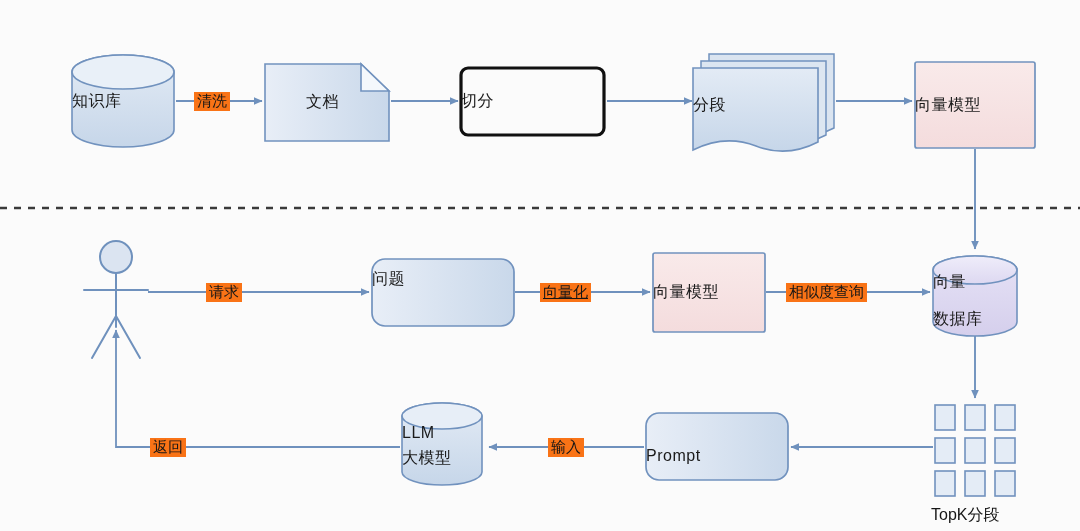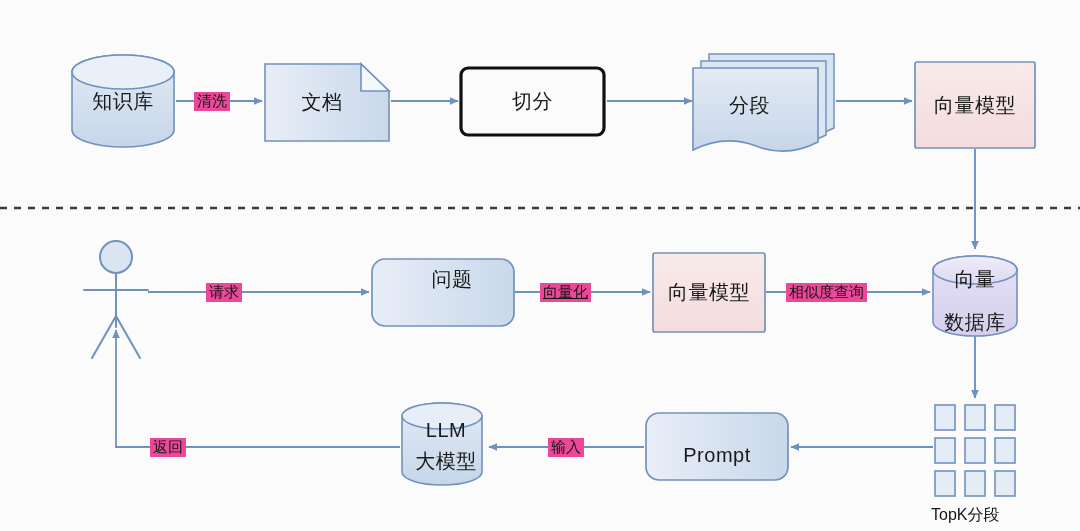--- a/index.html
+++ b/index.html
@@ -8,32 +8,32 @@
     background:#fbfbfb;
     font-family:"Liberation Sans","DejaVu Sans",sans-serif;
     overflow:hidden;
     position:relative;
   }
   #canvas{position:absolute;inset:0;width:1080px;height:531px;}
   .node-label{
     position:absolute;
     display:flex;
     flex-direction:column;
-    align-items:center;
+    align-items:flex-start;
     justify-content:center;
-    font-size:20px;
+    font-size:16px;
     color:#1a1a1a;
     white-space:nowrap;
     pointer-events:none;
     letter-spacing:.5px;
   }
   .node-label span{display:block;}
   .edge-label{
     position:absolute;
-    background:#ec4899;
+    background:#f97316;
     padding:0 3px;
     font-size:15px;
     color:#161616;
     white-space:nowrap;
   }
   .caption{
     position:absolute;
     font-size:16px;
     color:#161616;
     white-space:nowrap;
@@ -149,21 +149,21 @@
     <ellipse cx="442" cy="416" rx="40" ry="13" fill="#e7eef7" stroke="#7192be" stroke-width="1.6"></ellipse>
   </g>
 
   <path d="M400,447 H116 V330" fill="none" stroke="#6f91bd" stroke-width="1.8" marker-end="url(#ah)"></path>
 </svg>
 
 <div class="node-label" style="left:72px;top:72px;width:102px;height:58px;">
   <span>知识库</span>
 </div>
 
-<div class="node-label" style="left:260px;top:64px;width:124px;height:77px;">
+<div class="node-label" style="left:266px;top:64px;width:124px;height:77px;padding-left:40px;">
   <span>文档</span>
 </div>
 
 <div class="node-label" style="left:461px;top:68px;width:143px;height:67px;">
   <span>切分</span>
 </div>
 
 <div class="node-label" style="left:693px;top:68px;width:113px;height:74px;">
   <span>分段</span>
 </div>

